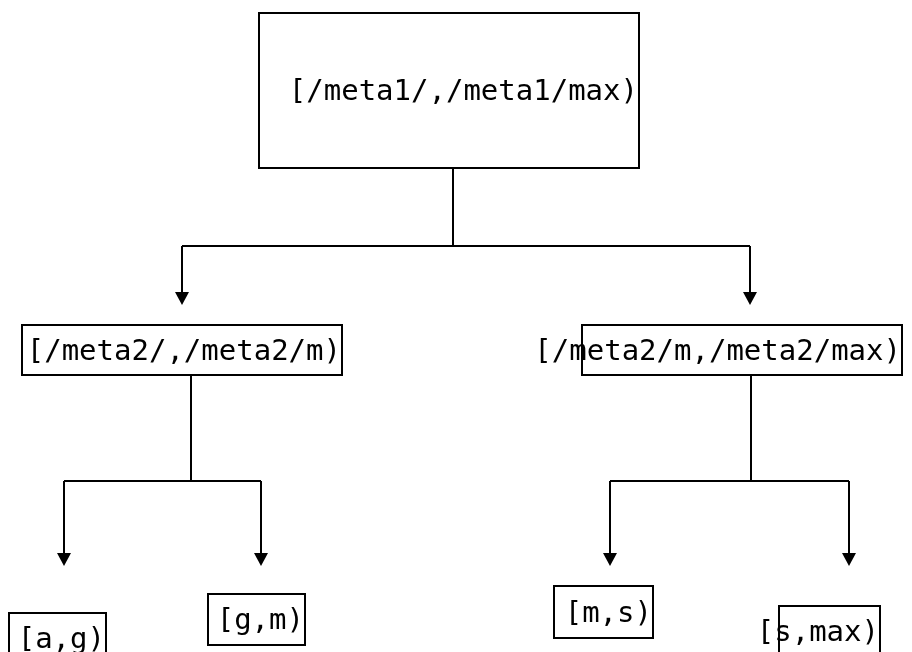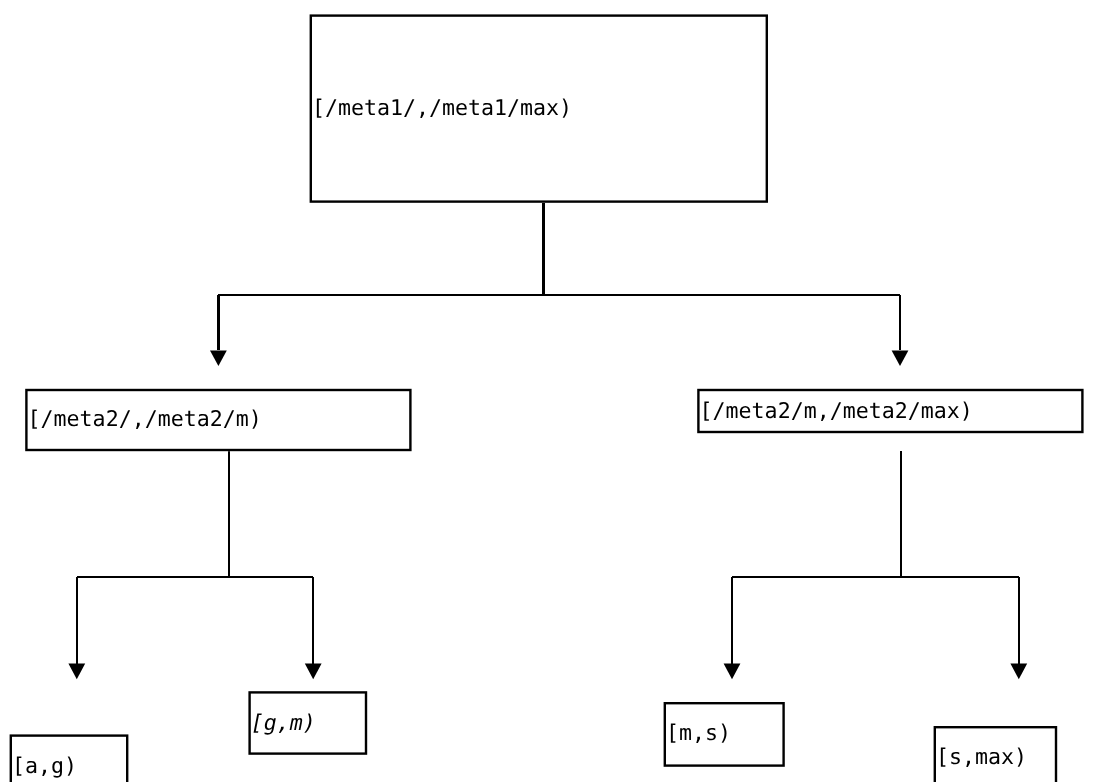--- a/index.html
+++ b/index.html
@@ -26,24 +26,24 @@
     height: 652px;
     pointer-events: none;
   }
   .node-box {
     position: absolute;
     box-sizing: border-box;
     border: 2px solid #000000;
     background: #ffffff;
     display: flex;
     align-items: center;
-    justify-content: flex-start;
+    justify-content: flex-end;
     color: #000000;
     font-family: "DejaVu Sans Mono", "Liberation Mono", monospace;
-    font-size: 18px;
+    font-size: 29px;
     line-height: 1;
     letter-spacing: 0px;
     white-space: pre;
   }
   .node-label {
     display: block;
     font-family: "DejaVu Sans Mono", "Liberation Mono", monospace;
   }
 </style>
 </head>
@@ -73,29 +73,29 @@
   </svg>
 
   <div class="node-box" style="left:258px; top:12px; width:382px; height:157px;">
     <span class="node-label">[/meta1/,/meta1/max)</span>
   </div>
 
   <div class="node-box" style="left:21px; top:324px; width:322px; height:52px;">
     <span class="node-label">[/meta2/,/meta2/m)</span>
   </div>
 
-  <div class="node-box" style="left:581px; top:324px; width:322px; height:37px;">
+  <div class="node-box" style="left:581px; top:324px; width:322px; height:52px;">
     <span class="node-label">[/meta2/m,/meta2/max)</span>
   </div>
 
   <div class="node-box" style="left:8px; top:612px; width:99px; height:53px;">
     <span class="node-label">[a,g)</span>
   </div>
 
-  <div class="node-box" style="left:207px; top:576px; width:99px; height:53px;font-style:italic;">
+  <div class="node-box" style="left:207px; top:593px; width:99px; height:53px;">
     <span class="node-label">[g,m)</span>
   </div>
 
   <div class="node-box" style="left:553px; top:585px; width:101px; height:54px;">
     <span class="node-label">[m,s)</span>
   </div>
 
   <div class="node-box" style="left:778px; top:585px; width:103px; height:53px;margin-top:20px;">
     <span class="node-label">[s,max)</span>
   </div>

